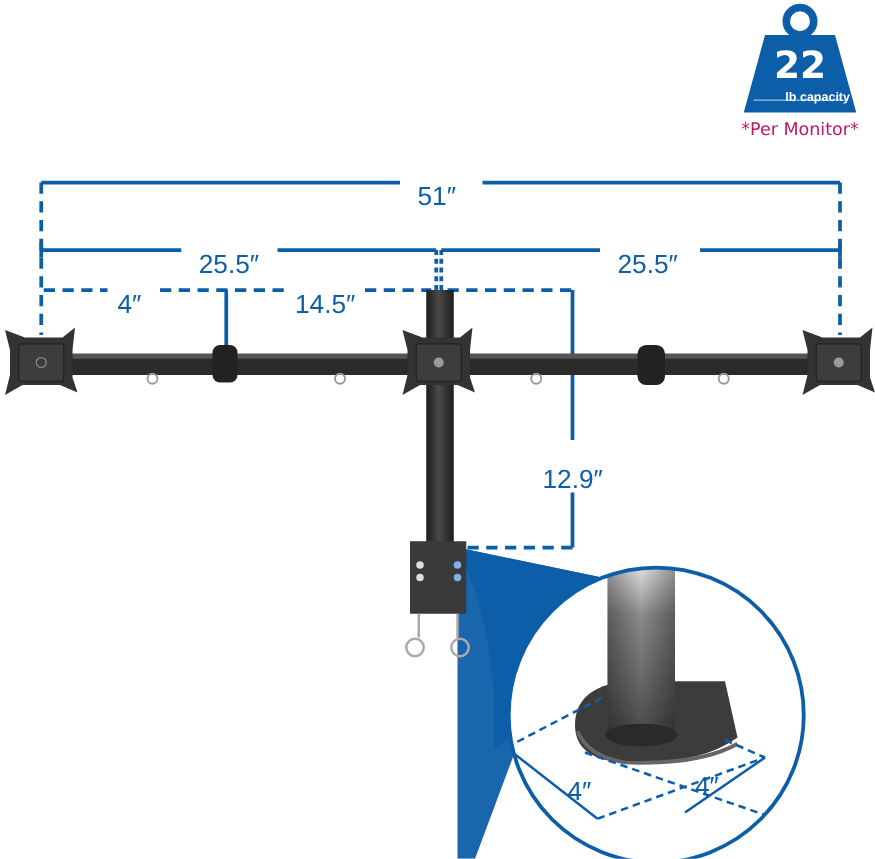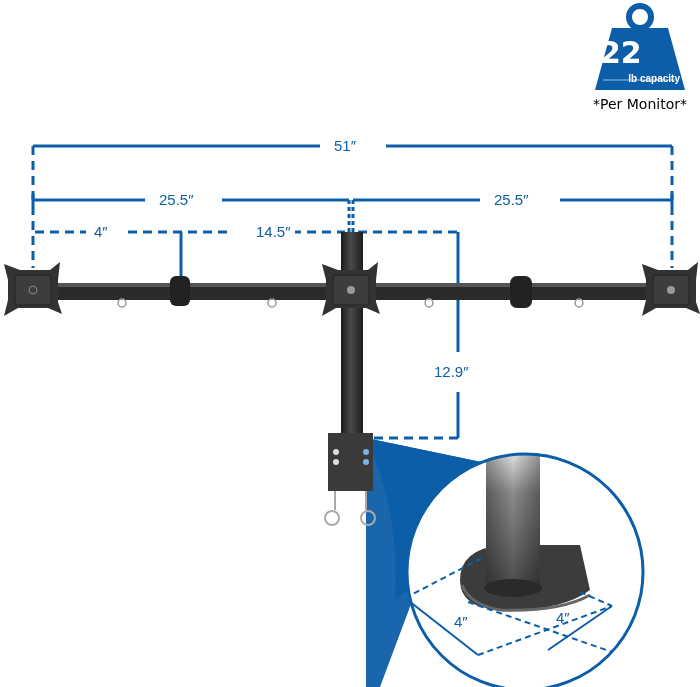--- a/index.html
+++ b/index.html
@@ -1,22 +1,22 @@
 <!DOCTYPE html>
 <html><head>
   <meta charset="utf-8">
   <style>
     html, body { margin: 0; padding: 0; background: #ffffff; }
     body { width: 700px; height: 687px; position: relative; overflow: hidden; font-family: "Liberation Sans", sans-serif; }
     svg { position: absolute; left: 0; top: 0; }
-    .dim-label { position: absolute; color: #0d5ea8; font-family: "Liberation Sans", sans-serif; font-size: 15px; background: #ffffff; padding: 0 4px; line-height: 20px; white-space: nowrap; }
+    .dim-label { position: absolute; color: #0d5ea8; font-family: "Liberation Sans", sans-serif; font-size: 21px; background: #ffffff; padding: 0 4px; line-height: 20px; white-space: nowrap; margin-top: 12px; }
     .dim-label.nobg { background: transparent; }
-    .badge-num { position: absolute; color: #ffffff; font-weight: bold; font-family: "DejaVu Sans", sans-serif; font-size: 30px; line-height: 30px; width: 80px; }
+    .badge-num { position: absolute; color: #ffffff; font-weight: bold; font-family: "DejaVu Sans", sans-serif; font-size: 30px; line-height: 30px; text-align: center; width: 80px; }
     .badge-sub { position: absolute; color: #ffffff; font-weight: bold; font-family: "Liberation Sans", sans-serif; font-size: 10px; text-align: right; width: 80px; }
-    .badge-note { position: absolute; color: #000000; font-family: "DejaVu Sans", sans-serif; font-size: 14px; text-align: center; width: 120px; }
+    .badge-note { position: absolute; color: #be185d; font-family: "DejaVu Sans", sans-serif; font-size: 14px; text-align: center; width: 120px; }
   </style>
 </head>
 <body>
 
 <svg width="700" height="687" viewBox="0 0 700 687">
   <defs>
     <linearGradient id="poleGrad" x1="0" x2="1" y1="0" y2="0">
       <stop offset="0" stop-color="#1c1c1c"></stop>
       <stop offset="0.45" stop-color="#4a4a4a"></stop>
       <stop offset="1" stop-color="#1c1c1c"></stop>
@@ -141,16 +141,16 @@
 </svg>
 
 <div class="badge-num" style="left:600px; top:38px;">22</div>
 <div class="badge-sub" style="left:600px; top:73px;">lb capacity</div>
 <div class="badge-note" style="left:580px; top:96px;">*Per Monitor*</div>
 
 <div class="dim-label" style="left:330px; top:136px;">51″</div>
 <div class="dim-label" style="left:155px; top:190px;">25.5″</div>
 <div class="dim-label" style="left:490px; top:190px;">25.5″</div>
 <div class="dim-label" style="left:90px; top:222px;">4″</div>
-<div class="dim-label" style="left:252px; top:222px;">14.5″</div>
+<div class="dim-label" style="left:232px; top:222px;">14.5″</div>
 <div class="dim-label" style="left:430px; top:362px;">12.9″</div>
 <div class="dim-label nobg" style="left:450px; top:612px;">4″</div>
 <div class="dim-label nobg" style="left:552px; top:608px;">4″</div>
 
 </body></html>

